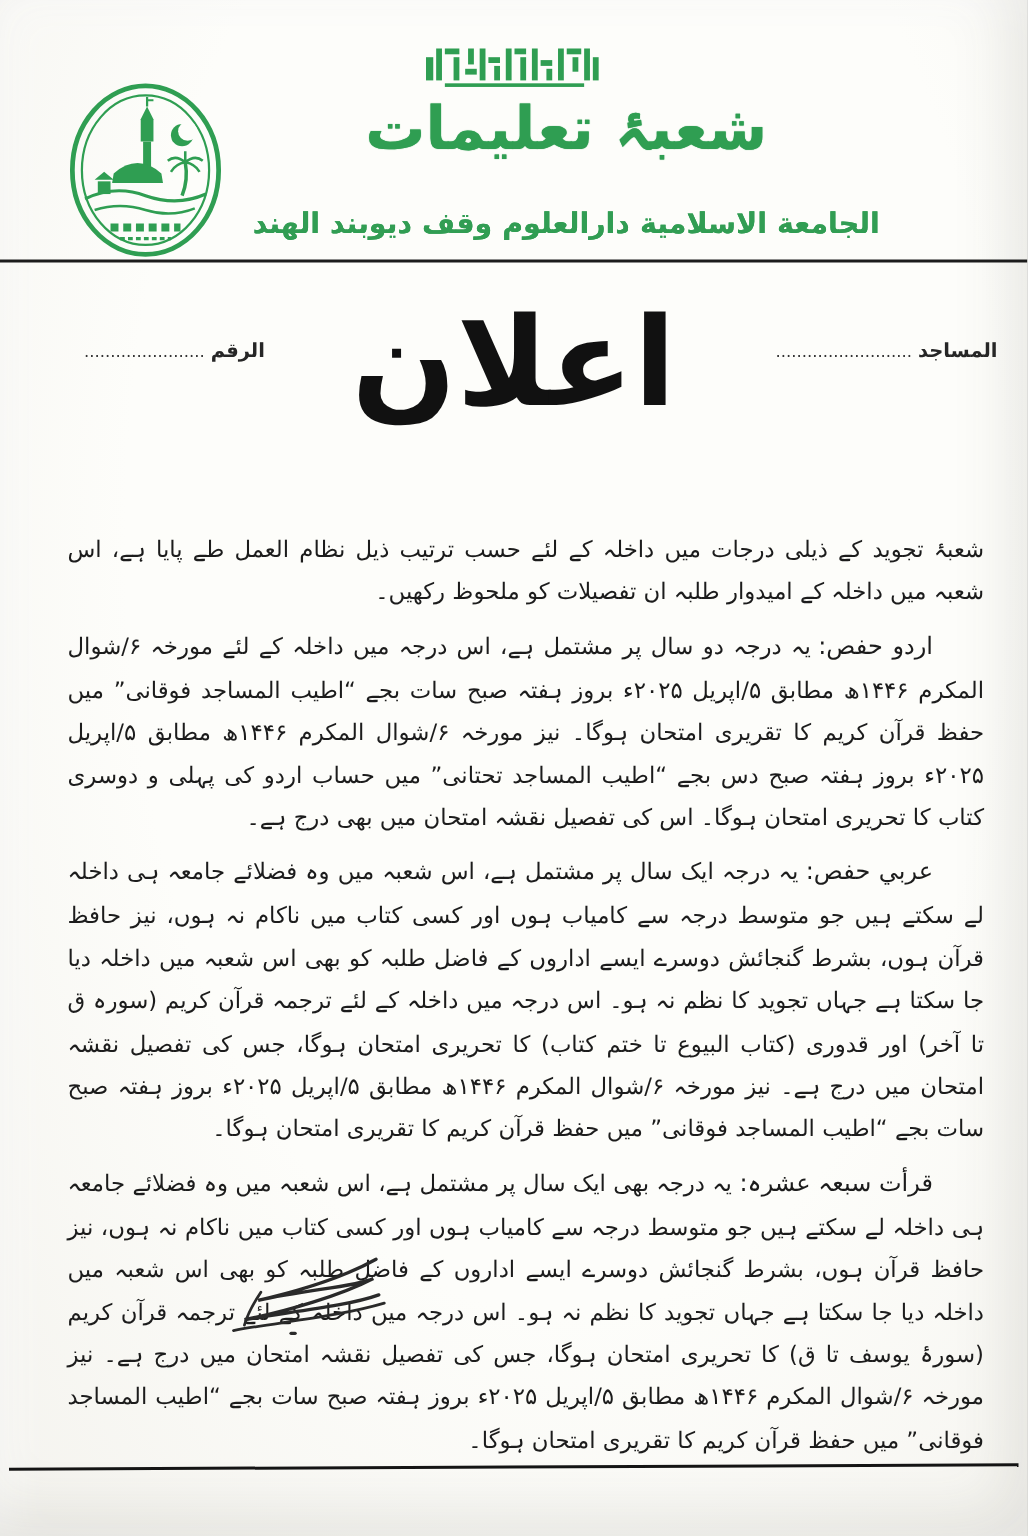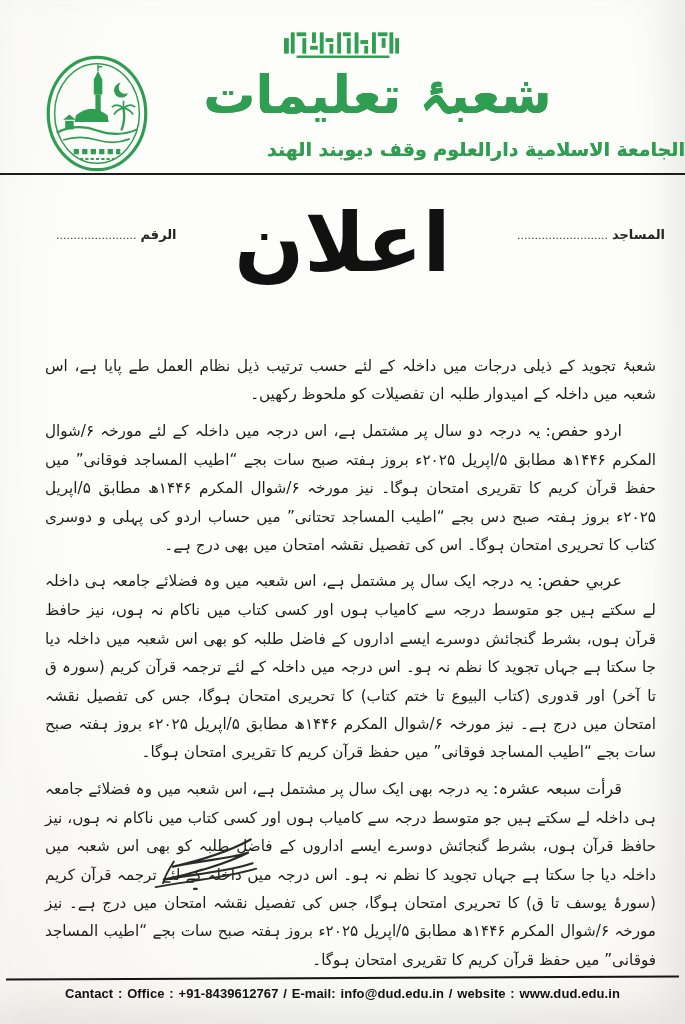--- a/index.html
+++ b/index.html
@@ -8,25 +8,25 @@
     background:radial-gradient(ellipse at 55% 35%, #fdfdfa 55%, #f4f3ee 100%);
     overflow:hidden;
     box-shadow:inset -14px -16px 38px rgba(70,65,55,.10), inset 10px 8px 26px rgba(255,255,255,.6);
     font-family:"DejaVu Sans", sans-serif;color:#1d1d1d;
   }
   
   .bismillah{position:absolute;top:24px;left:50%;transform:translateX(-50%);}
   .seal{position:absolute;top:54px;left:44px;}
   .dept{
     position:absolute;top:56px;left:70px;right:0;text-align:center;
-    font-size:52px;font-weight:bold;color:#2f9e52;direction:rtl;line-height:1.5;
+    font-size:40px;font-weight:bold;color:#2f9e52;direction:rtl;line-height:1.5;
     text-shadow:0 0 .6px #2f9e52;
   }
   .org{
-    position:absolute;top:138px;left:70px;right:0;
+    position:absolute;top:138px;left:70px;right:0;text-align:center;
     font-size:19px;font-weight:bold;color:#319d53;direction:rtl;
     text-shadow:0 0 .4px #319d53;letter-spacing:.5px;
   }
   .hairline{position:absolute;top:173px;left:0;right:0;height:2px;background:#1c1c1c;}
   .banner{
     position:absolute;top:177px;left:0;right:0;height:30px;background:#181818;color:#fff;
     font-family:"Liberation Sans", sans-serif;font-weight:bold;font-size:16.5px;
     line-height:30px;text-align:center;letter-spacing:-.2px;
   }
   
@@ -145,15 +145,14 @@
     <g stroke="#2a2a2a" fill="none" stroke-linecap="round">
       <path d="M120 6 C95 20 60 30 34 36 C70 28 105 26 118 20 C95 32 55 44 24 50 C60 44 100 40 122 32" stroke-width="2.4"></path>
       <path d="M36 30 C30 39 26 47 24 54" stroke-width="2"></path>
       <path d="M16 58 C48 52 92 48 126 38" stroke-width="2"></path>
       <path d="M58 60 h3" stroke-width="2.4"></path>
     </g>
   </svg>
 
 
   <div class="footrule"></div>
-  <div class="footer">Cantact : Office :  +91-8439612767 / E-mail: info@dud.edu.in / website : www.dud.edu.in</div>
 
 </div>
 
 </body></html>

